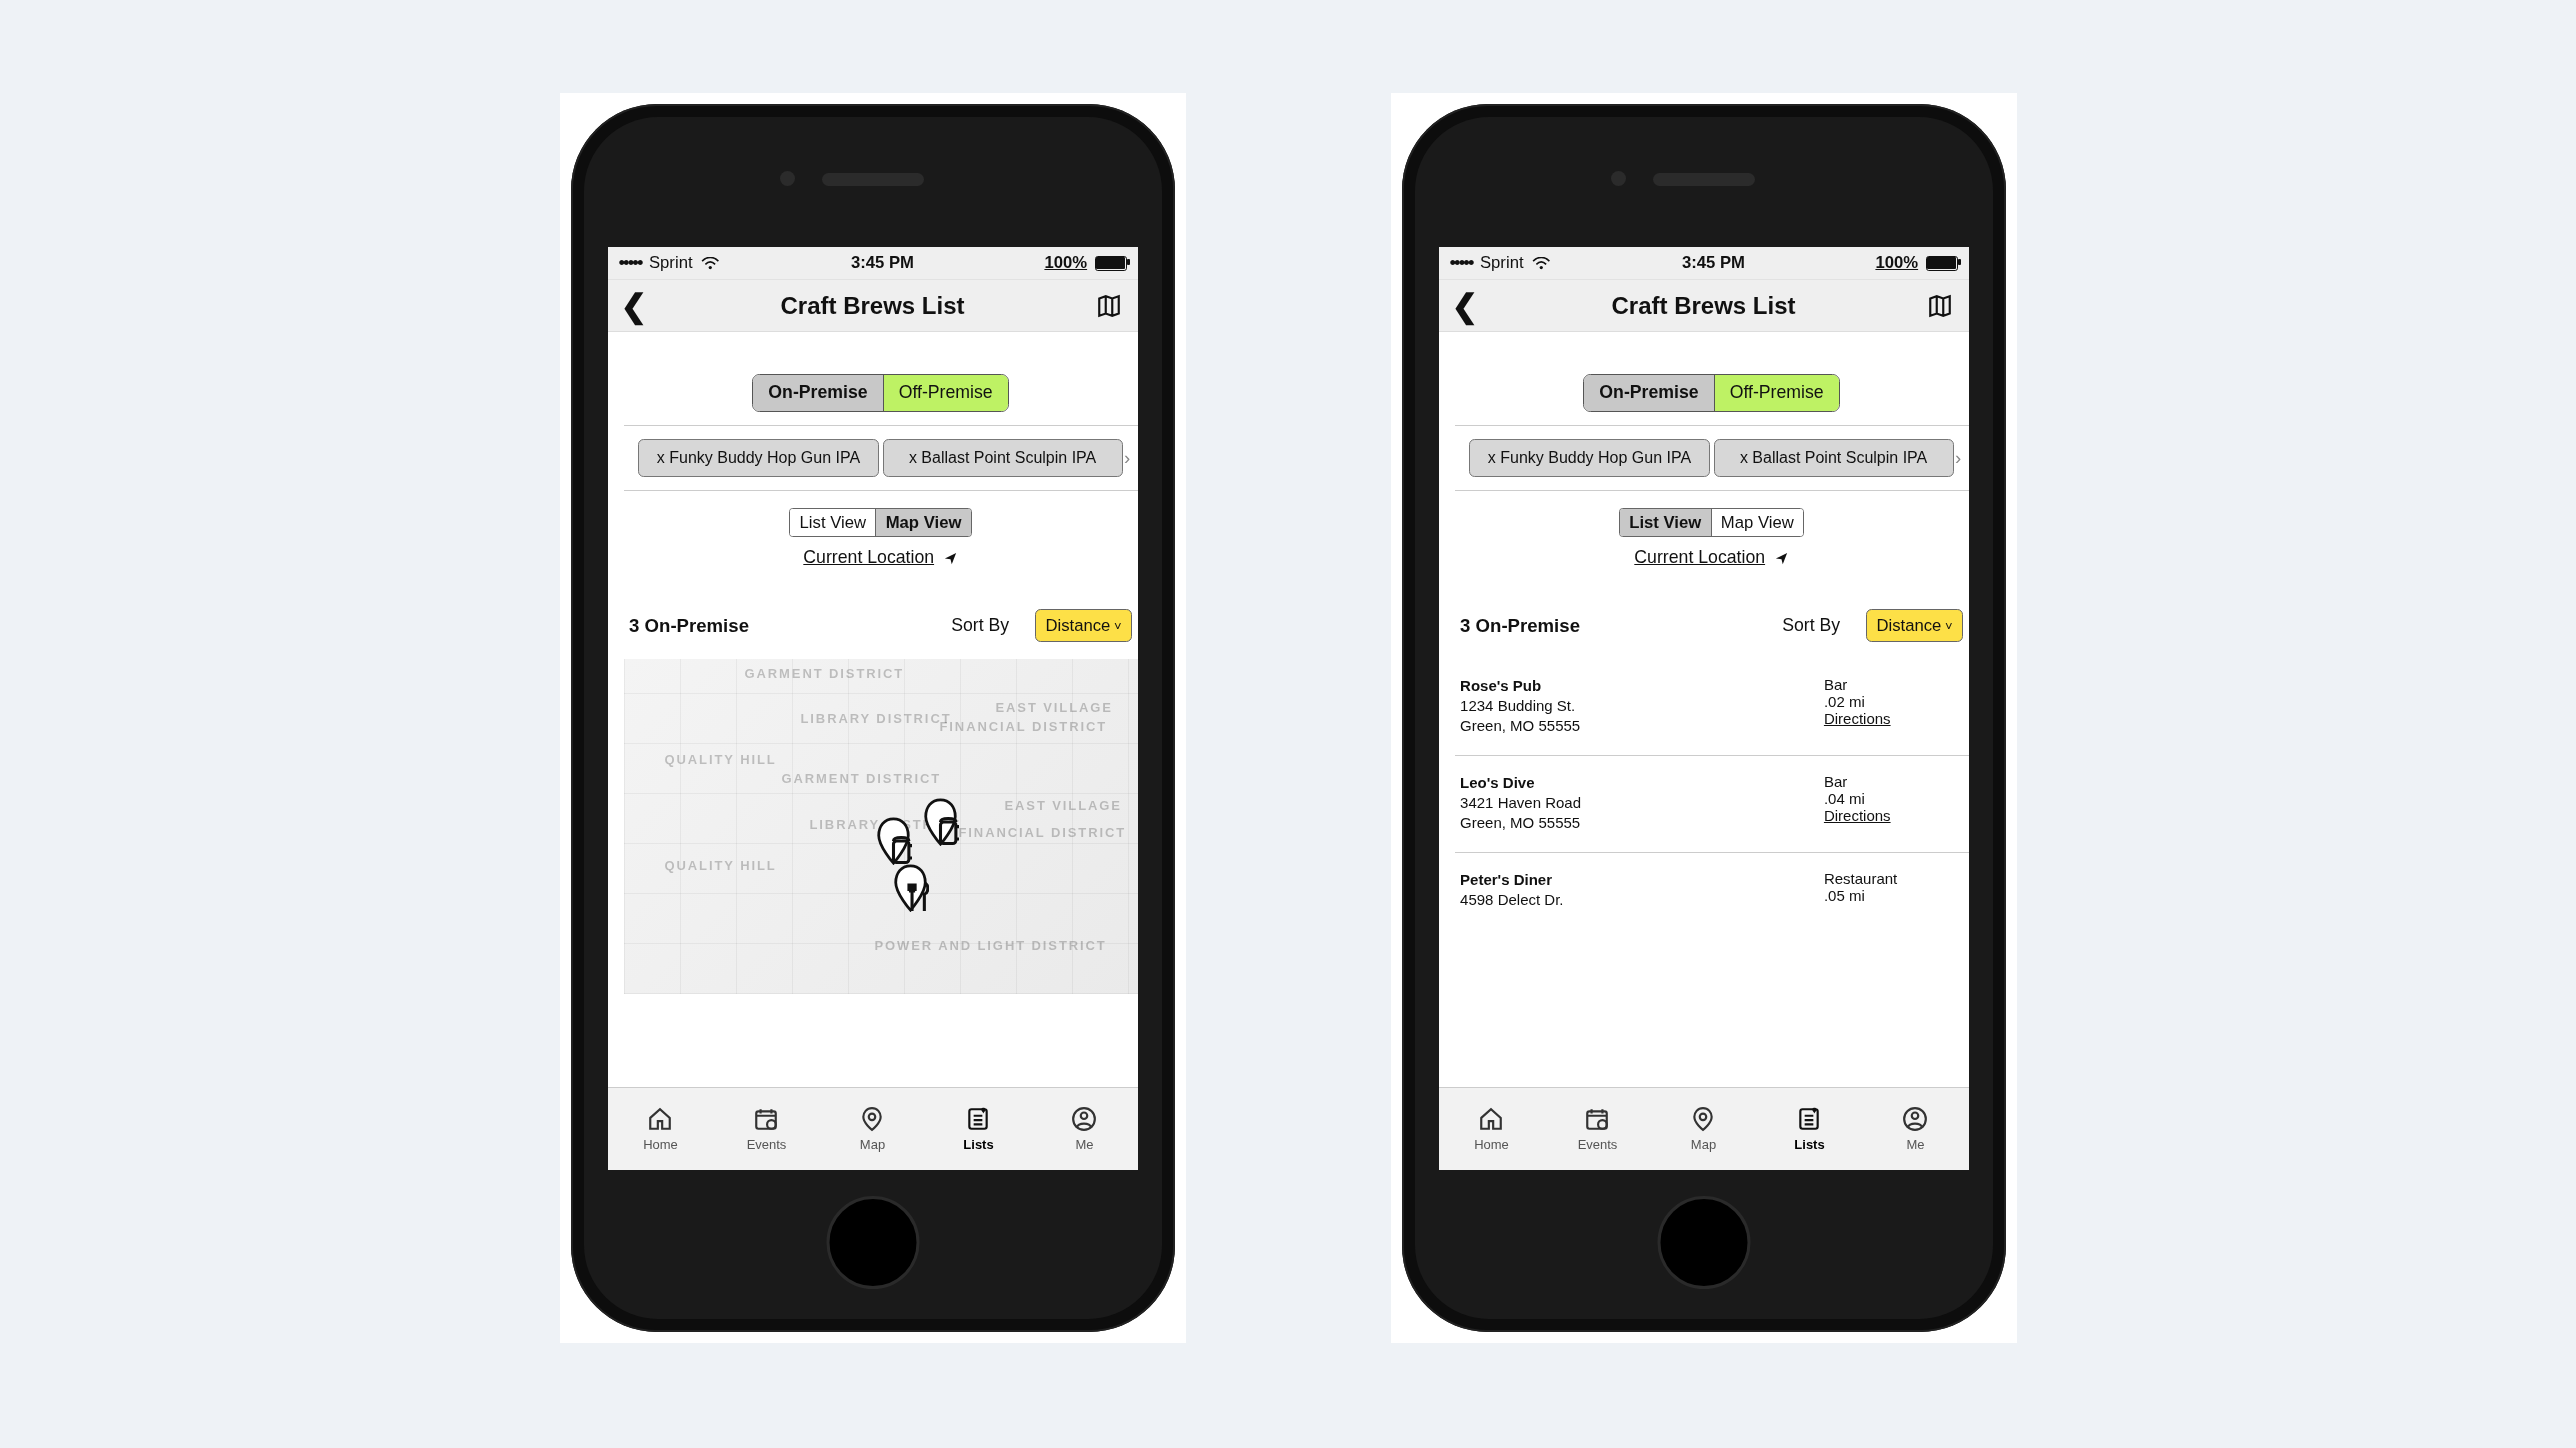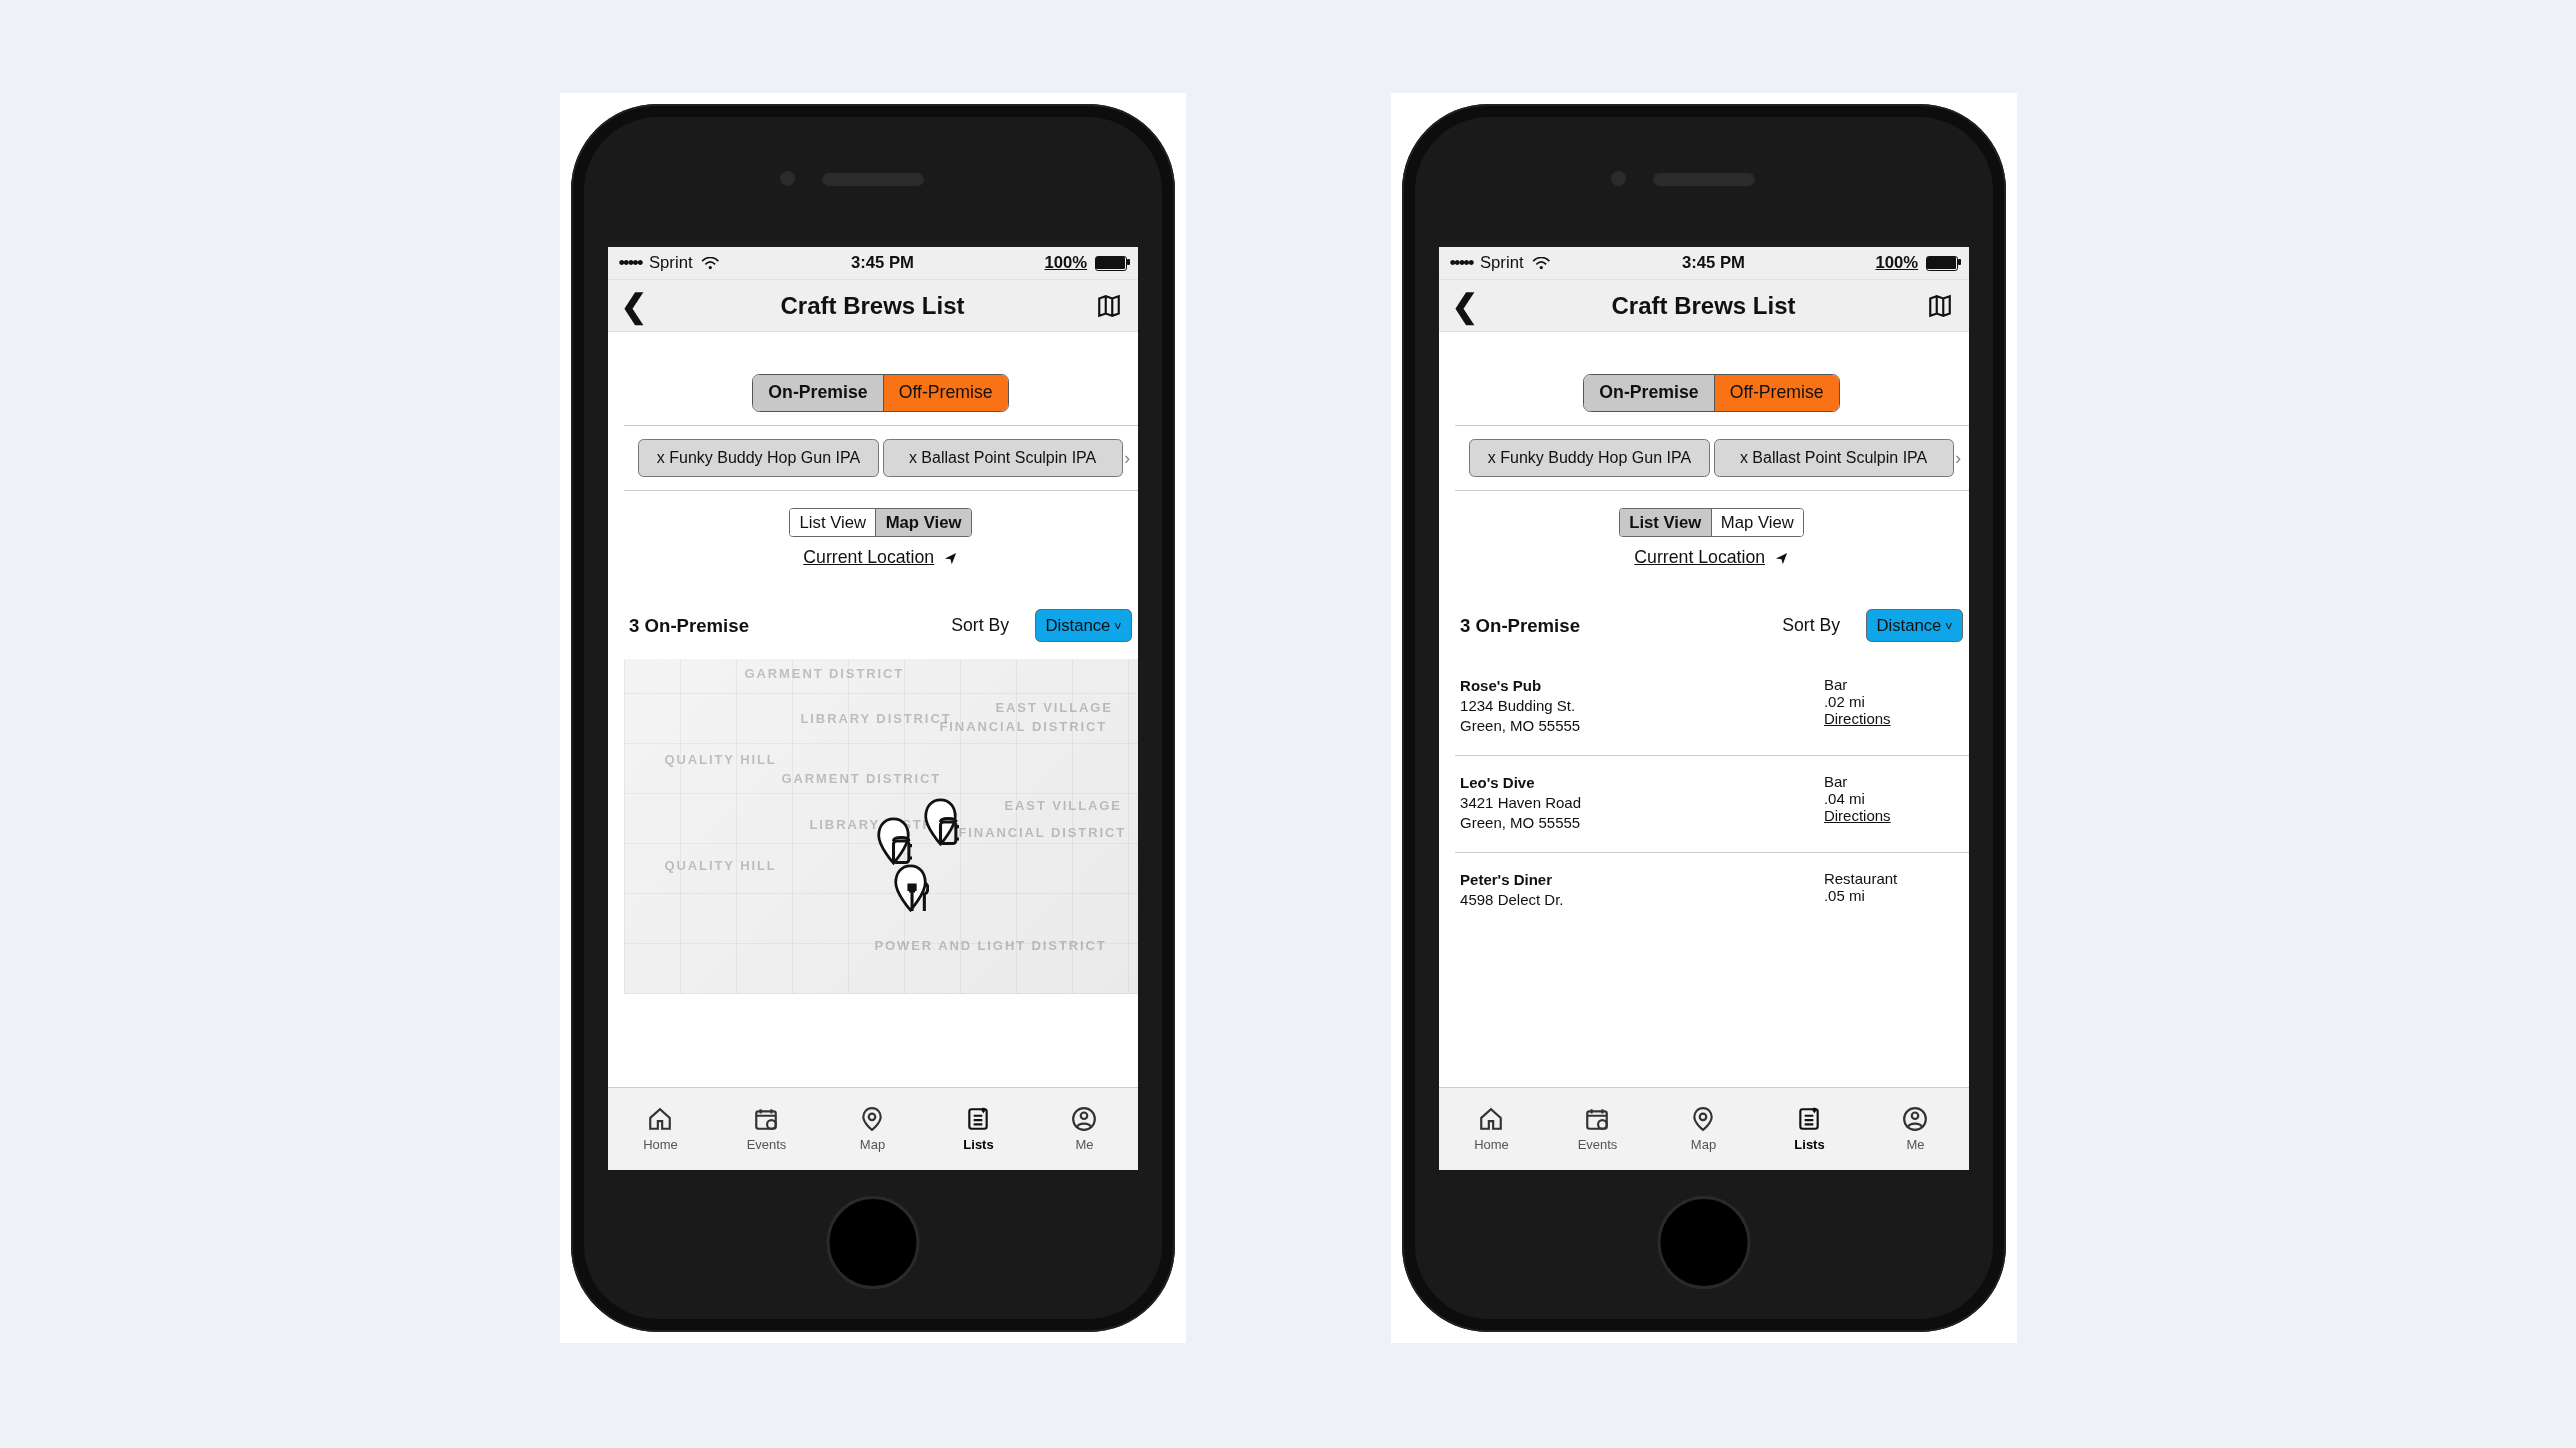--- a/index.html
+++ b/index.html
@@ -82,21 +82,21 @@
 
   
   .content { position: absolute; top: 86px; left: 0; right: 0; bottom: 73px; overflow: hidden; background:#fff;margin-left:16px; }
   .section { border-bottom: 0.9px solid #ccc; padding: 0 9.3px; }
   .seg-row { display: flex; justify-content: center; padding: 41px 0 13px; }
   .segmented {
     display: inline-flex; border: 1.9px solid #555; border-radius: 7.4px; overflow: hidden;
     font-size: 17.7px;
   }
   .segmented .seg {
-    padding: 7.4px 15px; background: #f97316; cursor: pointer;
+    padding: 7.4px 15px; background: #bef264; cursor: pointer;
   }
   .segmented .seg.active { background: #c8c8c8; font-weight: 600; }
   .segmented .seg + .seg { border-left: 1.9px solid #555; }
 
   .chips-row {
     display: flex; gap: 4px; padding: 13px 5.6px; align-items: center; position: relative;
   }
   .chip {
     border: 1.9px solid #777; border-radius: 5.6px; background: #d7d7d7;
     padding: 9.3px 11px; font-size: 16px; font-weight: 500; white-space: nowrap;
@@ -120,21 +120,21 @@
   .loc-link .u { text-decoration: underline; cursor: pointer; }
 
   .count-sort {
     display: flex; justify-content: space-between; align-items: center;
     padding: 32px 5.6px 16.7px; font-size: 18.6px;
   }
   .count-label { font-weight: 700; }
   .sort-wrap { display: flex; align-items: center; gap: 26px; }
   .sort-label { font-size: 17.7px; }
   .sort-select {
-    border: 1.9px solid #666; border-radius: 5.6px; background: #0ea5e9;
+    border: 1.9px solid #666; border-radius: 5.6px; background: #fde047;
     padding: 5.6px 9.3px; font-size: 16.7px; cursor: pointer;
   }
   .sort-select::after { content: " ˅"; font-size: 13px; }
 
   
   .map-area {
     position: relative; height: 335px; background: #f3f3f3; overflow: hidden;
   }
   .map-grid {
     position: absolute; inset: 0;

